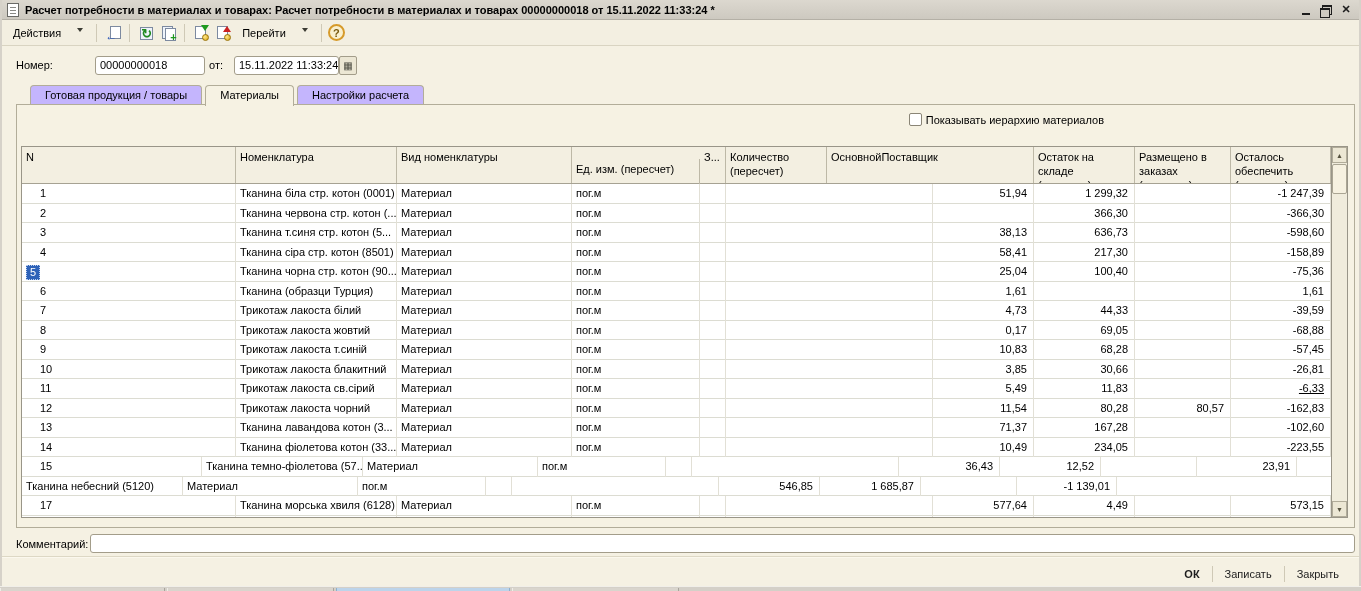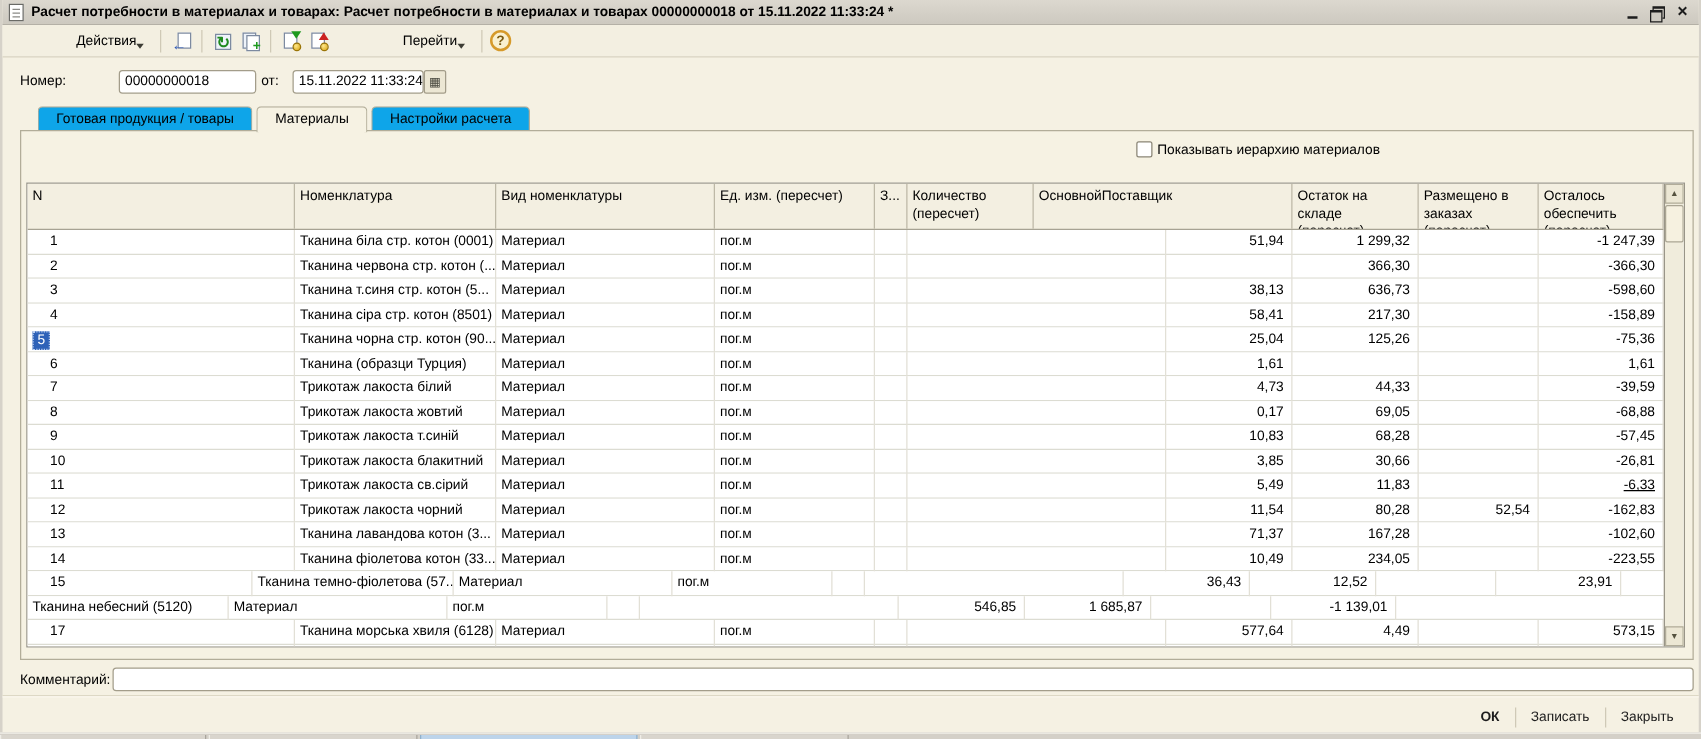--- a/index.html
+++ b/index.html
@@ -13,42 +13,42 @@
   .doc-ico::before { content:""; position:absolute; left:2px; top:3px; width:6px; height:1px; background:#8a8a86; box-shadow:0 3px 0 #8a8a86, 0 6px 0 #8a8a86; }
   .title-text { font-weight:bold; white-space:nowrap; overflow:hidden; flex:1; }
   .win-btns { display:flex; align-items:center; gap:6px; padding-right:6px; }
   .win-btn { width:14px; height:14px; display:flex; align-items:center; justify-content:center; font-weight:bold; font-size:11px; color:#1d1d1d; cursor:pointer; }
   .minim { position:relative; } .minim::before{ content:""; width:8px; height:2px; background:#1d1d1d; margin-top:8px; }
   .restore { position:relative; } .restore::before{ content:""; position:absolute; left:3px; top:2px; width:8px; height:7px; border:1px solid #1d1d1d; border-top-width:2px; background:#cdc9c0; }
   .restore::after{ content:""; position:absolute; left:1px; top:5px; width:8px; height:7px; border:1px solid #1d1d1d; border-top-width:2px; background:#cdc9c0; }
 
   
   .toolbar { position:absolute; left:0; top:20px; width:100%; height:26px; background:#f3efe1; border-bottom:1px solid #d9d4c2; display:flex; align-items:center; padding-left:4px; gap:2px; }
-  .tb-text { padding:2px 6px; display:flex; align-items:flex-end; gap:0; cursor:pointer; border:1px solid transparent; border-radius:2px;margin-left:48px; }
+  .tb-text { padding:2px 6px; display:flex; align-items:flex-start; gap:16px; cursor:pointer; border:1px solid transparent; border-radius:2px; }
   .caret { width:0; height:0; border-left:3px solid transparent; border-right:3px solid transparent; border-top:4px solid #3c3c34; margin-top:1px; }
   .tb-sep { width:1px; height:18px; background:#cfc9b6; margin:0 4px; }
   .tb-ico { width:20px; height:20px; position:relative; cursor:pointer; border:1px solid transparent; border-radius:2px; }
   .sheet { position:absolute; background:#fff; border:1px solid #7d8aa0; width:11px; height:13px; }
   .sheet2 { position:absolute; background:#eef3fa; border:1px solid #7d8aa0; width:11px; height:13px; }
   .blue-arrow { position:absolute; color:#2a56b8; font-weight:bold; font-size:12px; line-height:10px; }
   .green-refresh { position:absolute; color:#1f8a1f; font-weight:bold; font-size:13px; line-height:13px; }
   .green-plus { position:absolute; color:#1f9a1f; font-weight:bold; font-size:11px; line-height:9px; }
   .coin { position:absolute; width:7px; height:7px; border-radius:50%; background:radial-gradient(circle at 35% 35%, #ffe88a, #d9a514); border:1px solid #9a7406; }
   .tri-down-green { position:absolute; width:0; height:0; border-left:4px solid transparent; border-right:4px solid transparent; border-top:6px solid #1f9a1f; }
   .tri-up-red { position:absolute; width:0; height:0; border-left:4px solid transparent; border-right:4px solid transparent; border-bottom:6px solid #cc2222; }
   .help-circle { width:17px; height:17px; border-radius:50%; border:2px solid #d69a2a; background:#f9f0cf; color:#7a5a10; font-weight:bold; display:flex; align-items:center; justify-content:center; font-size:11px; cursor:pointer; }
 
   
   .field-label { position:absolute; color:#000; }
   .inp { position:absolute; background:#fff; border:1px solid #a39d8a; border-radius:3px; padding:2px 4px; font-size:11px; font-family:"Liberation Sans",sans-serif; white-space:nowrap; overflow:hidden; }
   .cal-btn { position:absolute; width:18px; height:19px; background:#ece7d4; border:1px solid #a39d8a; border-radius:2px; display:flex; align-items:center; justify-content:center; font-size:10px; color:#4a4a40; cursor:pointer; }
 
   
   .tabs { position:absolute; left:28px; top:85px; height:20px; display:flex; gap:3px; }
-  .tab { padding:3px 14px 0 14px; border:1px solid #b2ad99; border-bottom:none; border-radius:4px 4px 0 0; background:#0ea5e9; cursor:pointer; height:20px; white-space:nowrap; }
+  .tab { padding:3px 14px 0 14px; border:1px solid #b2ad99; border-bottom:none; border-radius:4px 4px 0 0; background:#c4b5fd; cursor:pointer; height:20px; white-space:nowrap; }
   .tab.active { background:#f6f2e3; height:21px; position:relative; z-index:3; }
 
   
   .panel { position:absolute; left:14px; top:104px; width:1339px; height:424px; border:1px solid #b2ad99; background:#f6f2e3; z-index:2; }
   .actions-row { position:absolute; left:16px; top:8px; display:flex; align-items:center; gap:14px; }
   .link-btn { cursor:pointer; color:#2a2a2a; white-space:nowrap; }
   .mini-ico { width:19px; height:18px; position:relative; cursor:pointer; }
   .chk-row { position:absolute; right:250px; top:8px; display:flex; align-items:center; gap:4px; }
   .chk-box { width:13px; height:13px; background:#fff; border:1px solid #8a8576; border-radius:2px; cursor:pointer; }
 
@@ -158,21 +158,21 @@
       <span class="chk-box"></span>
       <span>Показывать иерархию материалов</span>
     </div>
 
     <div class="grid">
       <div class="grid-inner">
         <div class="t-header" id="thead">
             <div class="t-hcell" style="width: 214px;">N</div>
             <div class="t-hcell" style="width: 161px;">Номенклатура</div>
             <div class="t-hcell" style="width: 175px;">Вид номенклатуры</div>
-            <div class="t-hcell" style="width: 128px;">Ед. изм. (пересчет)</div>
+            <div class="t-hcell" style="width: 128px; margin-top: 12px;">Ед. изм. (пересчет)</div>
             <div class="t-hcell" style="width: 26px;">З...</div>
             <div class="t-hcell" style="width: 101px;">Количество (пересчет)</div>
             <div class="t-hcell" style="width: 207px;">ОсновнойПоставщик</div>
             <div class="t-hcell" style="width: 101px;">Остаток на складе (пересчет)</div>
             <div class="t-hcell" style="width: 96px;">Размещено в заказах (пересчет)</div>
             <div class="t-hcell" style="width: 100px;">Осталось обеспечить (пересчет)</div>
           </div>
         <div id="tbody">
             <div class="t-row">
               <div class="t-cell rownum" style="width: 214px;">1</div>
@@ -223,21 +223,21 @@
               <div class="t-cell num" style="width: 100px;">-158,89</div>
             </div>
             <div class="t-row">
               <div class="t-cell rownum" style="width: 214px;"><span class="sel-box">5</span></div>
               <div class="t-cell" style="width: 161px;">Тканина чорна стр. котон (90...</div>
               <div class="t-cell" style="width: 175px;">Материал</div>
               <div class="t-cell" style="width: 128px;">пог.м</div>
               <div class="t-cell" style="width: 26px;"></div>
               <div class="t-cell" style="width: 207px;"></div>
               <div class="t-cell num" style="width: 101px;">25,04</div>
-              <div class="t-cell num" style="width: 101px;">125,26</div>
+              <div class="t-cell num" style="width: 101px;">100,40</div>
               <div class="t-cell num" style="width: 96px;"></div>
               <div class="t-cell num" style="width: 100px;">-75,36</div>
             </div>
             <div class="t-row">
               <div class="t-cell rownum" style="width: 214px;">6</div>
               <div class="t-cell" style="width: 161px;">Тканина (образци Турция)</div>
               <div class="t-cell" style="width: 175px;">Материал</div>
               <div class="t-cell" style="width: 128px;">пог.м</div>
               <div class="t-cell" style="width: 26px;"></div>
               <div class="t-cell" style="width: 207px;"></div>
@@ -308,21 +308,21 @@
             </div>
             <div class="t-row">
               <div class="t-cell rownum" style="width: 214px;">12</div>
               <div class="t-cell" style="width: 161px;">Трикотаж лакоста чорний</div>
               <div class="t-cell" style="width: 175px;">Материал</div>
               <div class="t-cell" style="width: 128px;">пог.м</div>
               <div class="t-cell" style="width: 26px;"></div>
               <div class="t-cell" style="width: 207px;"></div>
               <div class="t-cell num" style="width: 101px;">11,54</div>
               <div class="t-cell num" style="width: 101px;">80,28</div>
-              <div class="t-cell num" style="width: 96px;">52,54</div>
+              <div class="t-cell num" style="width: 96px;">80,57</div>
               <div class="t-cell num" style="width: 100px;">-162,83</div>
             </div>
             <div class="t-row">
               <div class="t-cell rownum" style="width: 214px;">13</div>
               <div class="t-cell" style="width: 161px;">Тканина лавандова котон (3...</div>
               <div class="t-cell" style="width: 175px;">Материал</div>
               <div class="t-cell" style="width: 128px;">пог.м</div>
               <div class="t-cell" style="width: 26px;"></div>
               <div class="t-cell" style="width: 207px;"></div>
               <div class="t-cell num" style="width: 101px;">71,37</div>

